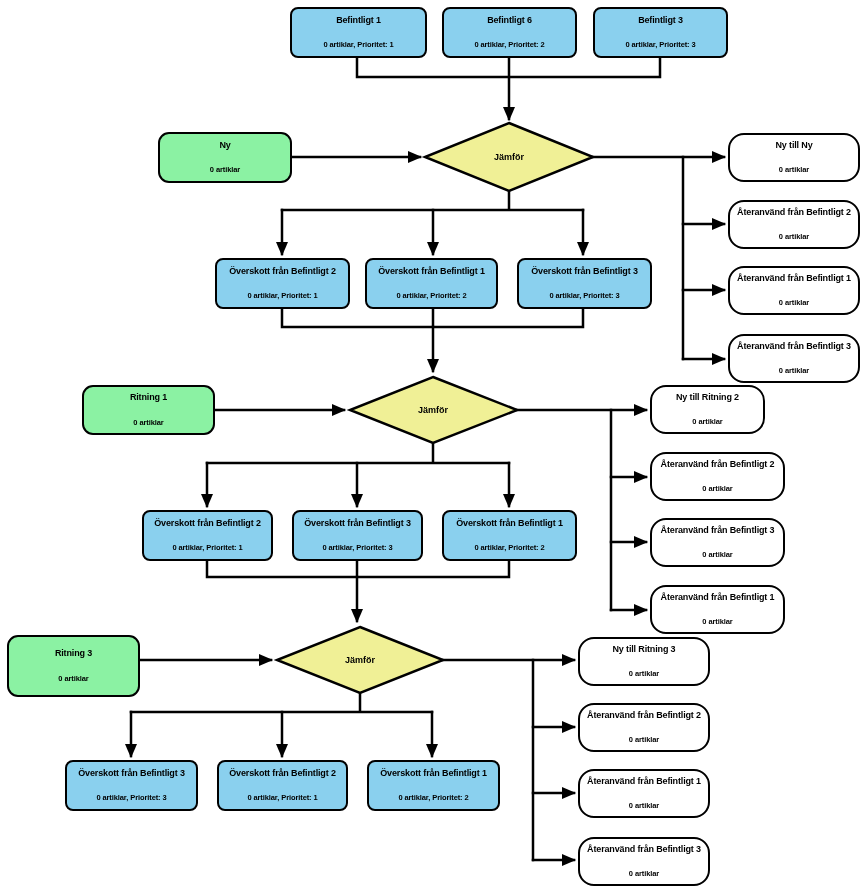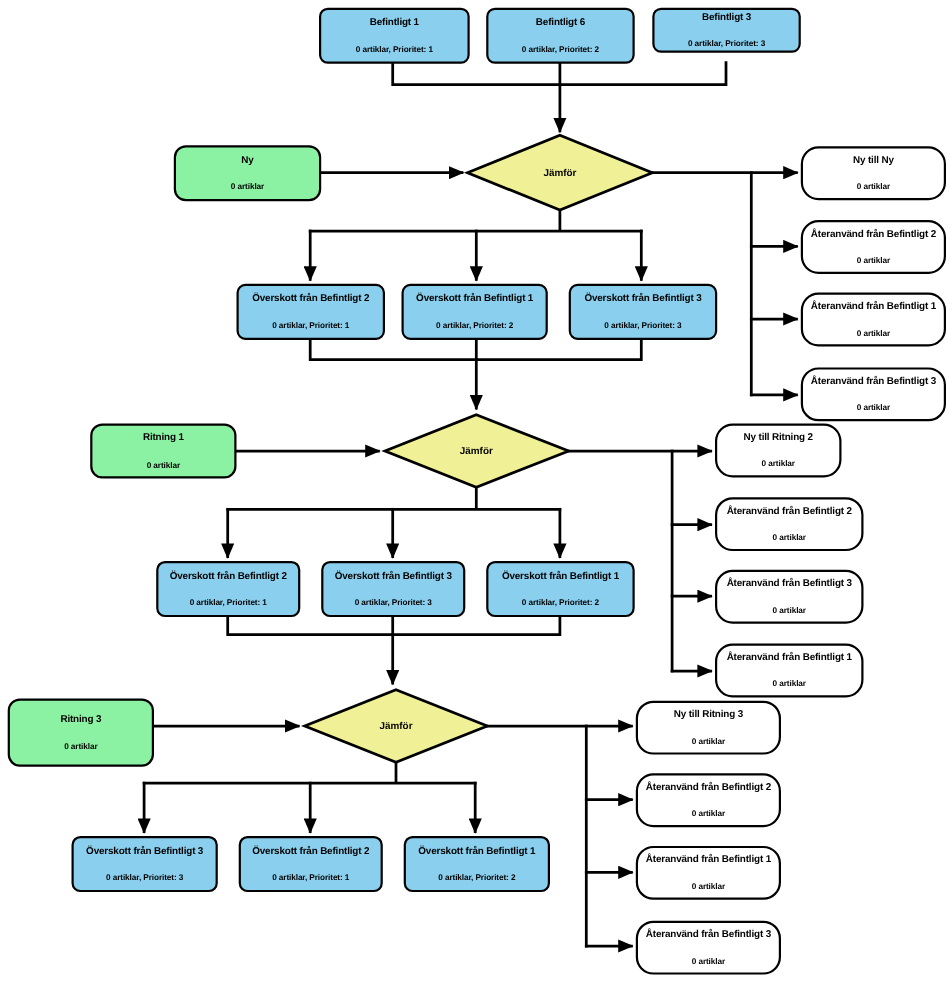--- a/index.html
+++ b/index.html
@@ -98,21 +98,21 @@
   <div class="dlabel" style="left:360px;top:660px">Jämför</div>
 
   <div class="node blue" style="left:290px;top:7px;width:137px;height:51px">
     <div class="t">Befintligt 1</div>
     <div class="s">0 artiklar, Prioritet: 1</div>
   </div>
   <div class="node blue" style="left:442px;top:7px;width:135px;height:51px">
     <div class="t">Befintligt 6</div>
     <div class="s">0 artiklar, Prioritet: 2</div>
   </div>
-  <div class="node blue" style="left:593px;top:7px;width:135px;height:41px">
+  <div class="node blue" style="left:593px;top:7px;width:135px;height:51px">
     <div class="t">Befintligt 3</div>
     <div class="s">0 artiklar, Prioritet: 3</div>
   </div>
 
   <div class="node green" style="left:158px;top:132px;width:134px;height:51px">
     <div class="t">Ny</div>
     <div class="s">0 artiklar</div>
   </div>
   <div class="node green" style="left:82px;top:385px;width:133px;height:50px">
     <div class="t">Ritning 1</div>

